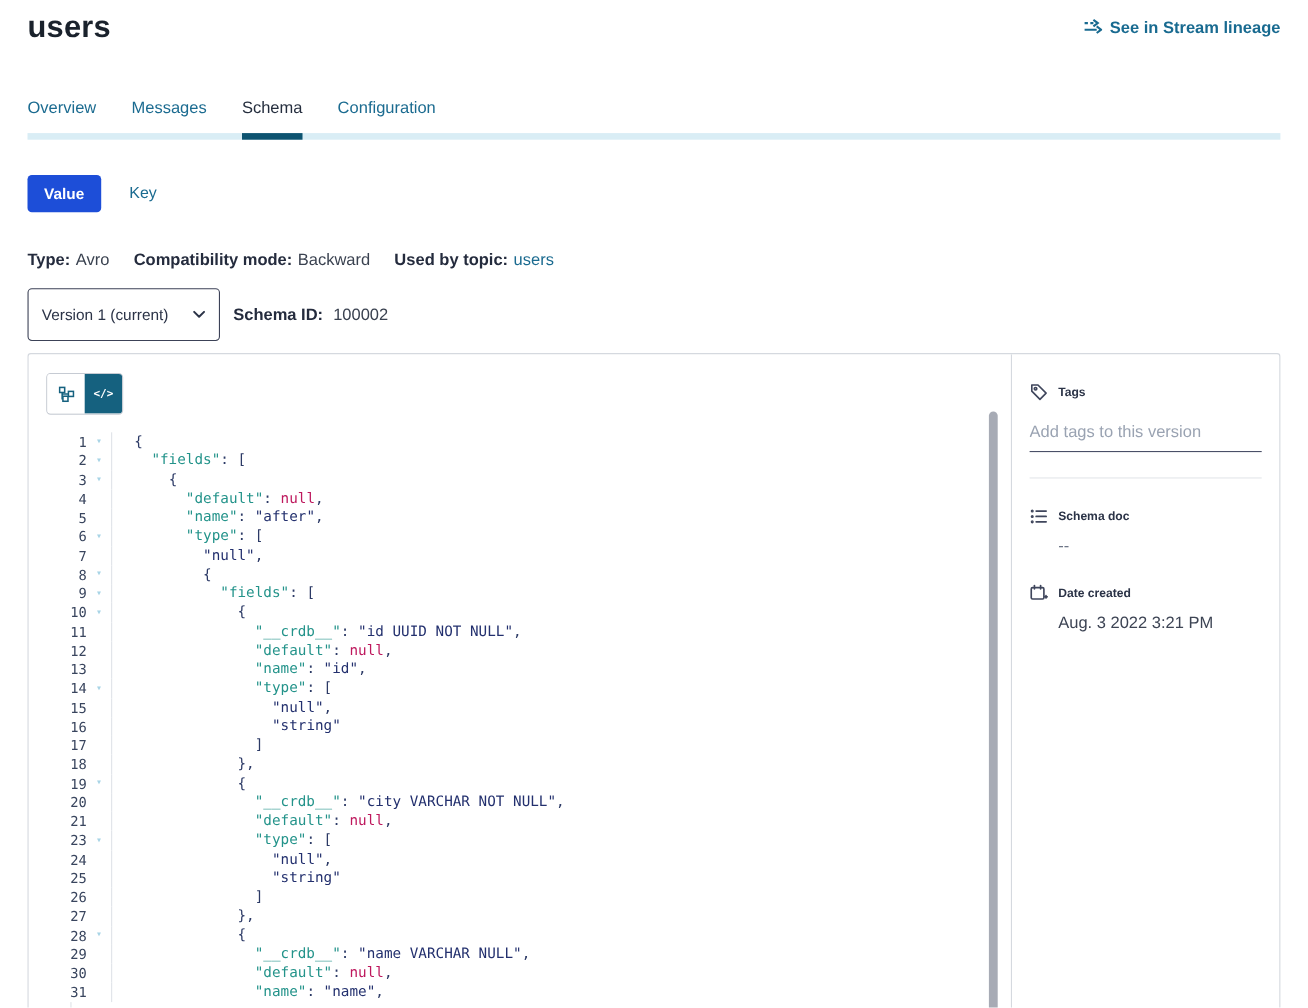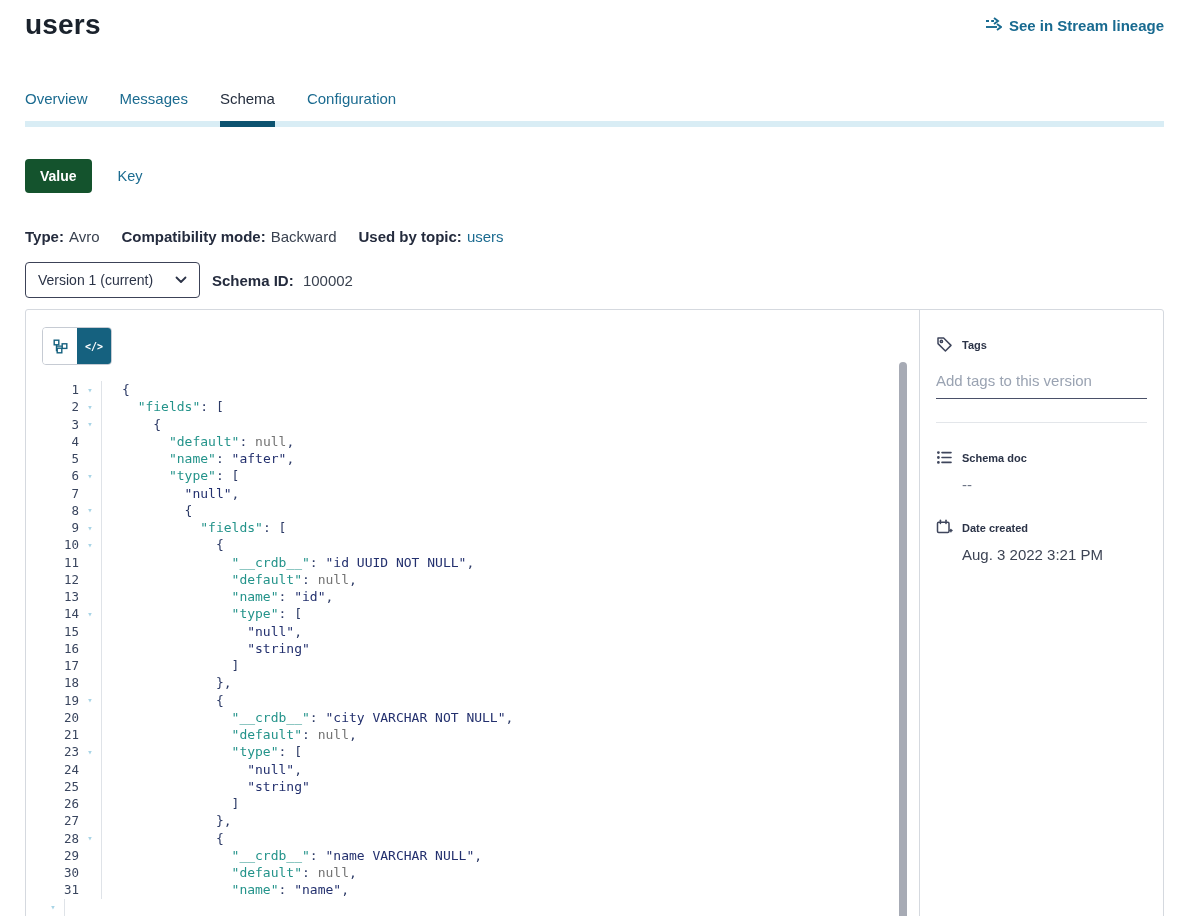--- a/index.html
+++ b/index.html
@@ -17,33 +17,33 @@
 
   
   .tabs { display: flex; gap: 32px; margin-top: 49px; align-items: center; }
   .tab { font-size: 15px; font-weight: 500; color: #1b6b90; padding-bottom: 14px; position: relative; cursor: pointer; }
   .tab.active { color: #252e3e; }
   .tab.active::after { content:""; position: absolute; left: 0; right: 0; bottom: -6px; height: 6px; background: #0d5370; z-index: 2; }
   .tab-track { height: 6px; background: #d9edf5; width: 100%; position: relative; }
 
   
   .vk-row { display: flex; align-items: center; margin-top: 32px; gap: 26px; }
-  .value-btn { background: #14532d; color: #ffffff; font-size: 14px; font-weight: 600; border: none; padding: 9px 15px; border-radius: 4px; cursor: pointer; }
+  .value-btn { background: #1d4ed8; color: #ffffff; font-size: 14px; font-weight: 600; border: none; padding: 9px 15px; border-radius: 4px; cursor: pointer; }
   .key-btn { color: #1b6b90; font-size: 14.5px; font-weight: 500; background: none; border: none; cursor: pointer; }
 
   
   .meta-row { display: flex; align-items: baseline; margin-top: 35px; font-size: 15px; }
   .meta-row b { color: #242b3d; font-weight: 700; }
   .meta-row .val { color: #3a4250; margin-left: 5px; }
   .meta-sep { width: 22px; }
   .topic-link { color: #1b6b90; margin-left: 5px; cursor: pointer; }
 
   
   .version-row { display: flex; align-items: center; margin-top: 17px; }
-  .version-select { display: flex; align-items: center; justify-content: space-between; width: 175px; height: 36px; border: 1.5px solid #3c4257; border-radius: 4px; padding: 0 12px; font-size: 14px; color: #2b3347; cursor: pointer; background: #fff; }
+  .version-select { display: flex; align-items: center; justify-content: space-between; width: 175px; height: 48px; border: 1.5px solid #3c4257; border-radius: 4px; padding: 0 12px; font-size: 14px; color: #2b3347; cursor: pointer; background: #fff; }
   .schema-id { margin-left: 12px; font-size: 15px; }
   .schema-id b { color: #242b3d; }
   .schema-id .val { color: #3a4250; margin-left: 5px; }
   .version-actions { margin-left: auto; display: flex; align-items: center; gap: 18px; }
   .btn { display: flex; align-items: center; gap: 8px; height: 36px; padding: 0 14px; border-radius: 4px; font-size: 14px; font-weight: 600; background: #fff; cursor: pointer; }
   .btn.disabled { border: 1px solid #ccd1d9; color: #a9b0bd; cursor: default; }
   .btn.outline-teal { border: 1px solid #186a90; color: #136a8e; }
   .more-btn { color: #1b6b90; font-size: 17px; letter-spacing: 2px; background: none; border: none; cursor: pointer; font-weight: 700; padding-bottom: 6px; }
 
   
@@ -55,21 +55,21 @@
   .view-toggle .vt-btn.active { background: #15617f; color: #fff; }
   .vt-code-glyph { font-family: "DejaVu Sans Mono", monospace; font-size: 10px; font-weight: 700; }
 
   .code-area { margin-top: 16px; font-family: "DejaVu Sans Mono", monospace; font-size: 13px; }
   .cl { display: flex; height: 17.25px; align-items: center; white-space: pre; }
   .ln { width: 37px; text-align: right; color: #39455e; font-size: 12.5px; flex: none; }
   .fold { width: 23px; text-align: center; color: #a8d4e6; font-size: 9px; border-right: 1px solid #dfe3e8; align-self: stretch; display: flex; align-items: center; justify-content: center; flex: none; cursor: pointer; }
   .codeln { color: #2c3a66; }
   .tk-k { color: #23938a; }
   .tk-s { color: #23306e; }
-  .tk-n { color: #737373; text-align: center; }
+  .tk-n { color: #be185d; text-align: center; }
   .tk-p { color: #2c3a66; }
 
   .scroll-thumb { position: absolute; right: 12px; top: 52px; bottom: 4px; width: 8px; background: #a7abb5; border-radius: 4px; cursor: pointer; }
 
   
   .sidebar { width: 244px; border-left: 1px solid #d5d9df; padding: 26px 16px 0 16px; flex: none; }
   .sb-head { display: flex; align-items: center; gap: 9px; color: #2b3347; }
   .sb-head .sb-title { font-size: 11px; font-weight: 700; color: #2b3347; }
   .sb-icon { width: 17px; height: 17px; color: #3f465c; flex: none; }
   .tags-input { width: 100%; margin-top: 19px; border: none; border-bottom: 1px solid #4a5068; font-size: 15px; padding: 0 0 9px 0; color: #2b3347; outline: none; font-family: "Liberation Sans", sans-serif; }

